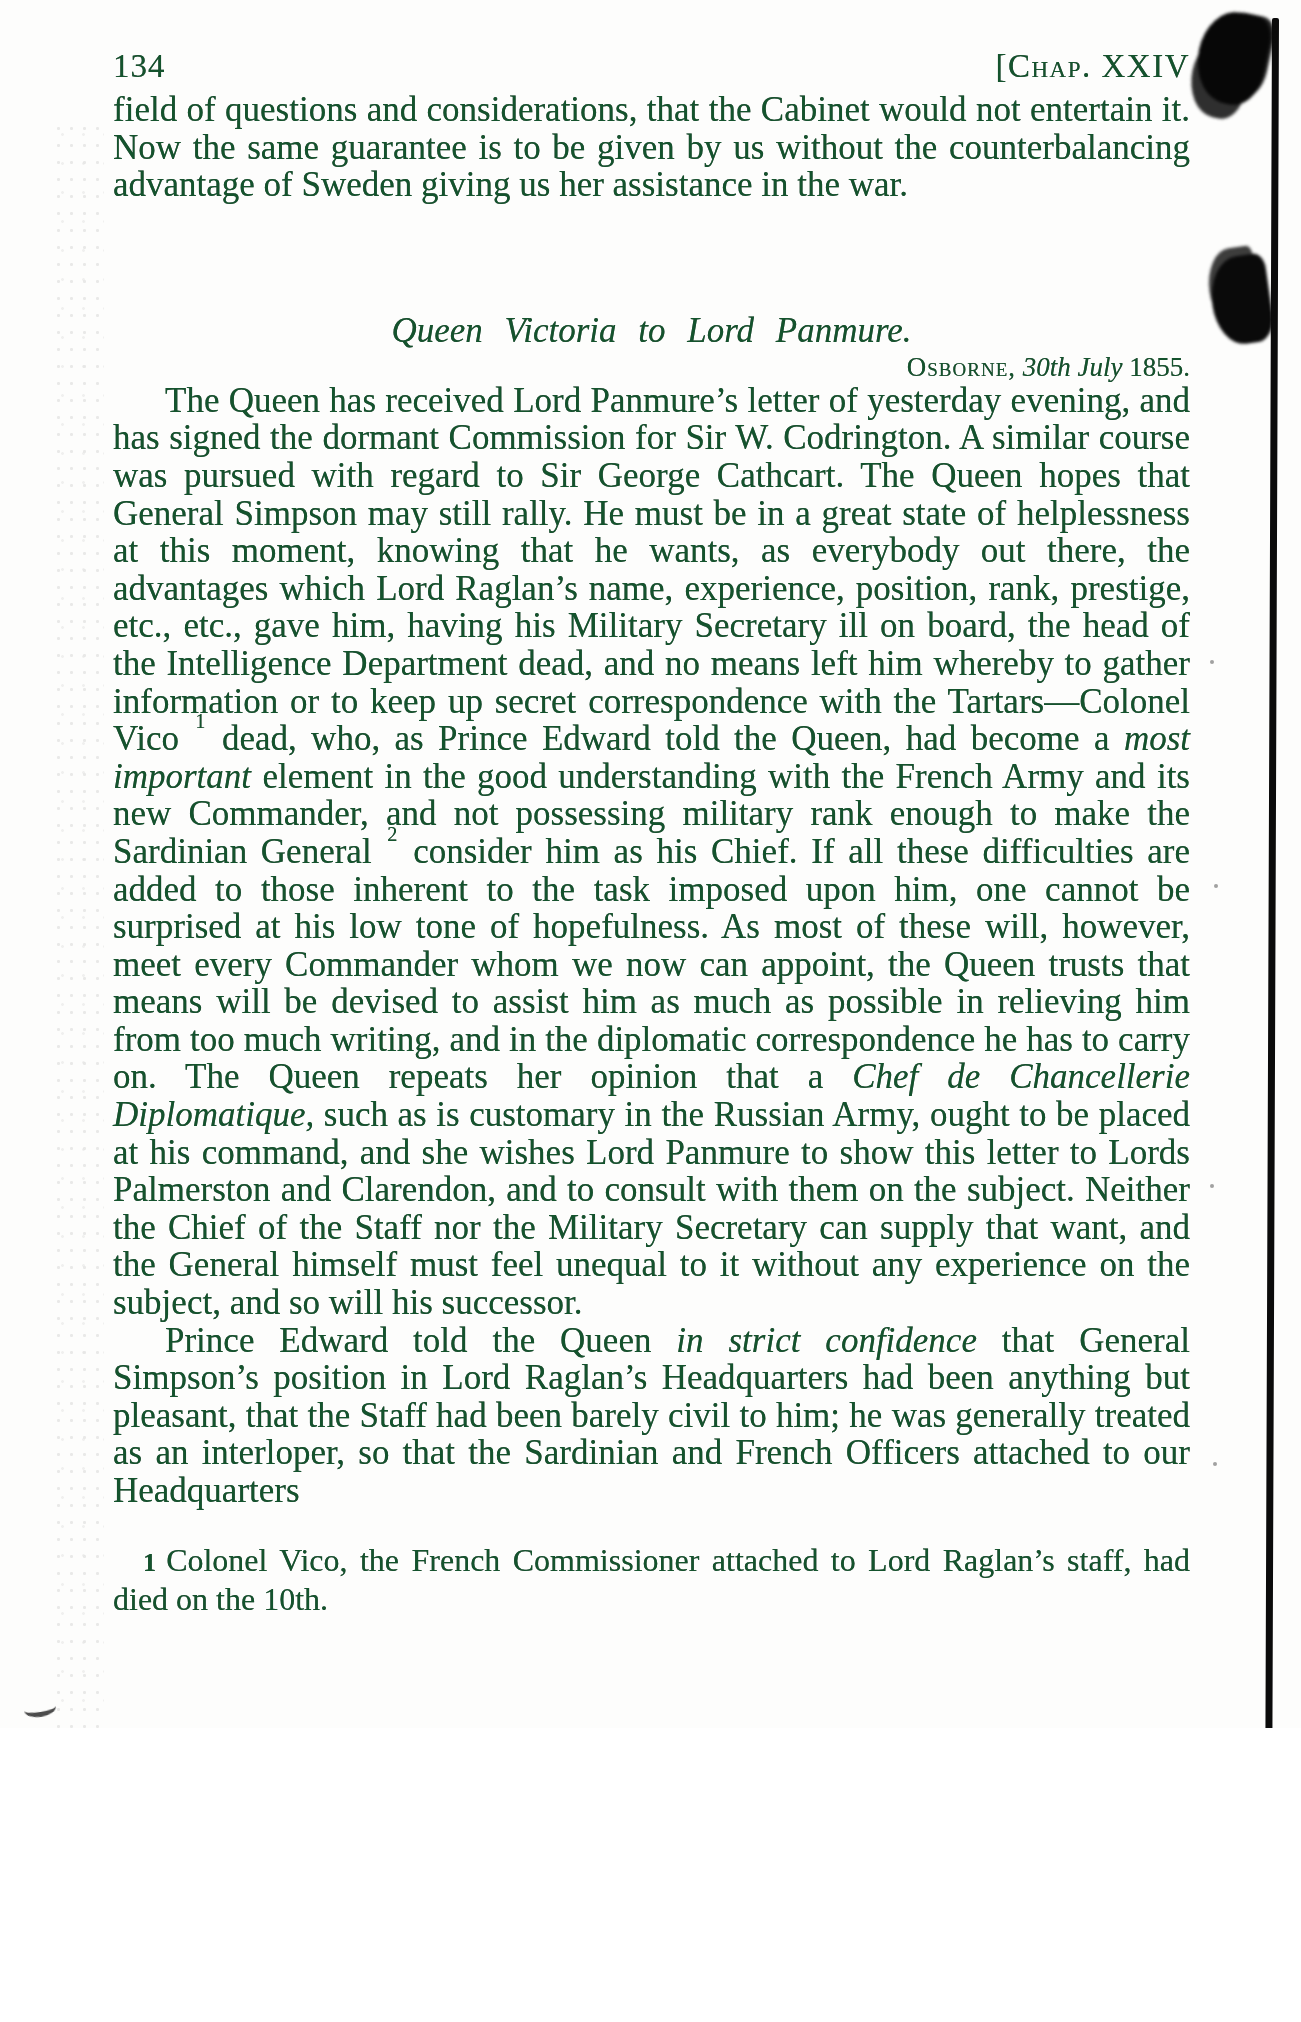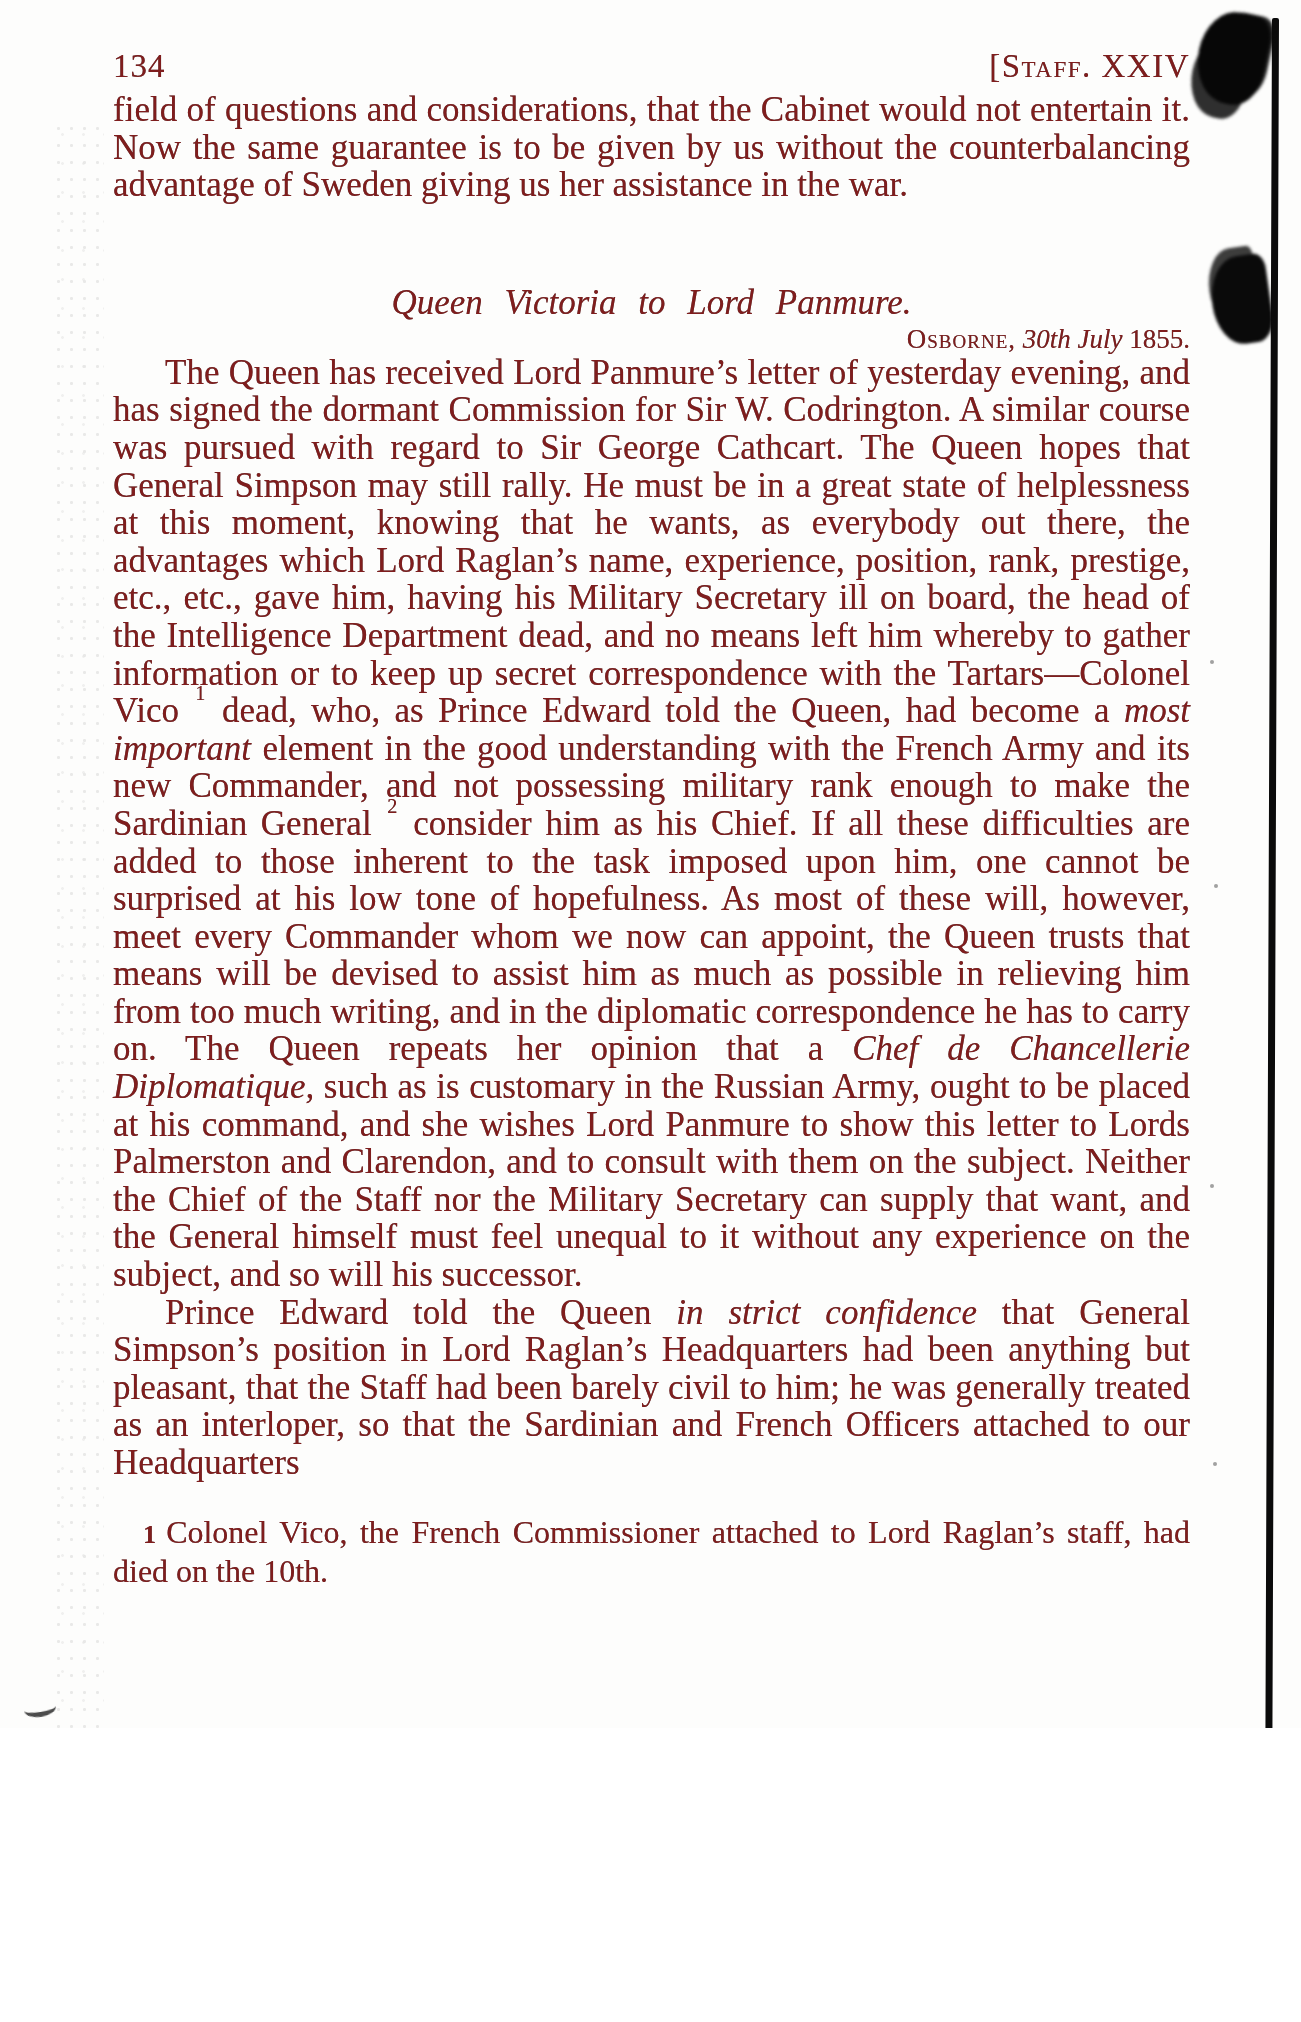--- a/index.html
+++ b/index.html
@@ -3,37 +3,37 @@
 <meta charset="utf-8">
 <style>
   html, body { margin: 0; padding: 0; }
   body {
     width: 1301px; height: 2022px; overflow: hidden;
     background: #ffffff;
     font-family: "Liberation Serif", "DejaVu Serif", serif;
   }
   .page {
     position: relative; width: 1301px; height: 1728px;
-    background: #fdfdfc; color: #7f1d1d; overflow: hidden;
+    background: #fdfdfc; color: #14532d; overflow: hidden;
     text-shadow: 0 0 0.6px rgba(20,20,20,0.65);
   }
   .column { position: absolute; left: 113px; top: 48px; width: 1077px; }
 
   
   .runhead { display: flex; align-items: baseline; font-size: 33px; white-space: nowrap; }
   .runhead .pagenum { letter-spacing: 1px; }
   .runhead .title { margin-left: 30px; letter-spacing: 2px; }
   .runhead .chap { margin-left: auto; font-variant: small-caps; letter-spacing: 1.5px; }
 
   
   .bodytext { font-size: 35px; line-height: 37.6px; text-align: justify; }
   p { margin: 0; }
   .intro { margin-top: 6px; }
   .letter-heading {
-    margin-top: 80px; text-align: center; font-style: italic;
+    margin-top: 108px; text-align: center; font-style: italic;
     font-size: 35px; line-height: 38px; word-spacing: 13px;
   }
   .dateline { margin-top: 2px; text-align: right; font-size: 27px; line-height: 30px; }
   .dateline .place { font-variant: small-caps; letter-spacing: 1px; font-style: normal; }
   .dateline .when { font-style: italic; }
   .para { text-indent: 52px; }
   .para1 { }
   sup.fnref { font-size: 0.58em; line-height: 0; position: relative; top: -0.45em; padding: 0 2px; }
 
   
@@ -102,21 +102,21 @@
 </style>
 </head>
 <body>
 
 <div class="page">
 
   <div class="column">
 
     <div class="runhead">
       <span class="pagenum">134</span>
-      <span class="chap">[Staff. XXIV</span>
+      <span class="chap">[Chap. XXIV</span>
     </div>
 
     <div class="bodytext">
 
       <p class="intro">field of questions and considerations, that the Cabinet would not entertain it. Now the same guarantee is to be given by us without the counterbalancing advantage of Sweden giving us her assistance in the war.</p>
 
       <div class="letter-heading">Queen Victoria to Lord Panmure.</div>
 
       <div class="dateline">
         <span class="place">Osborne,</span>

